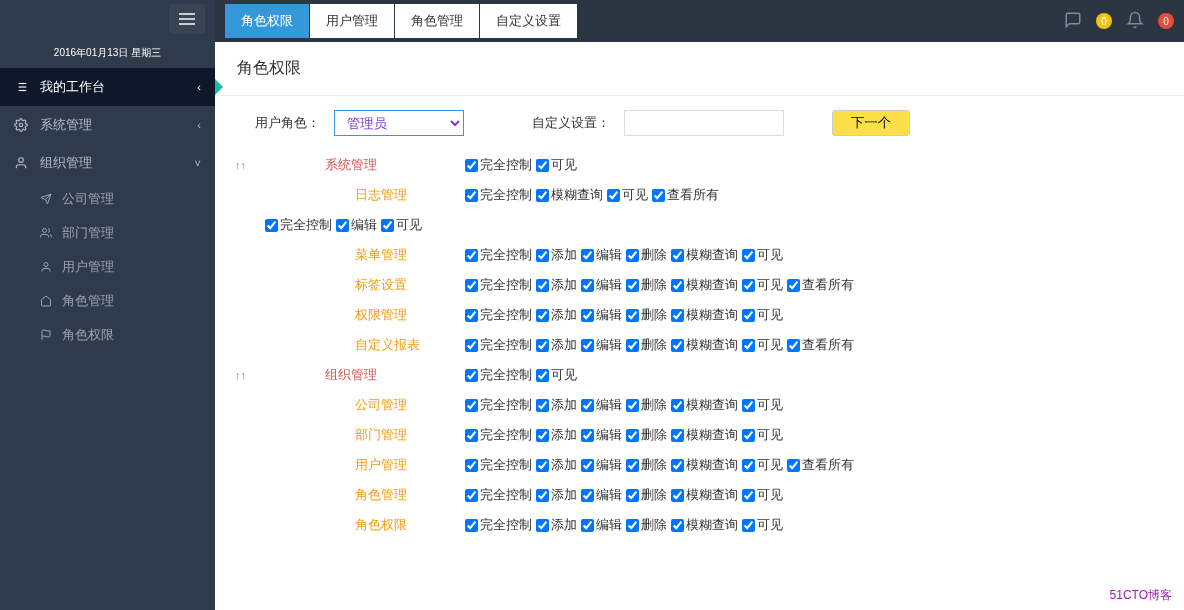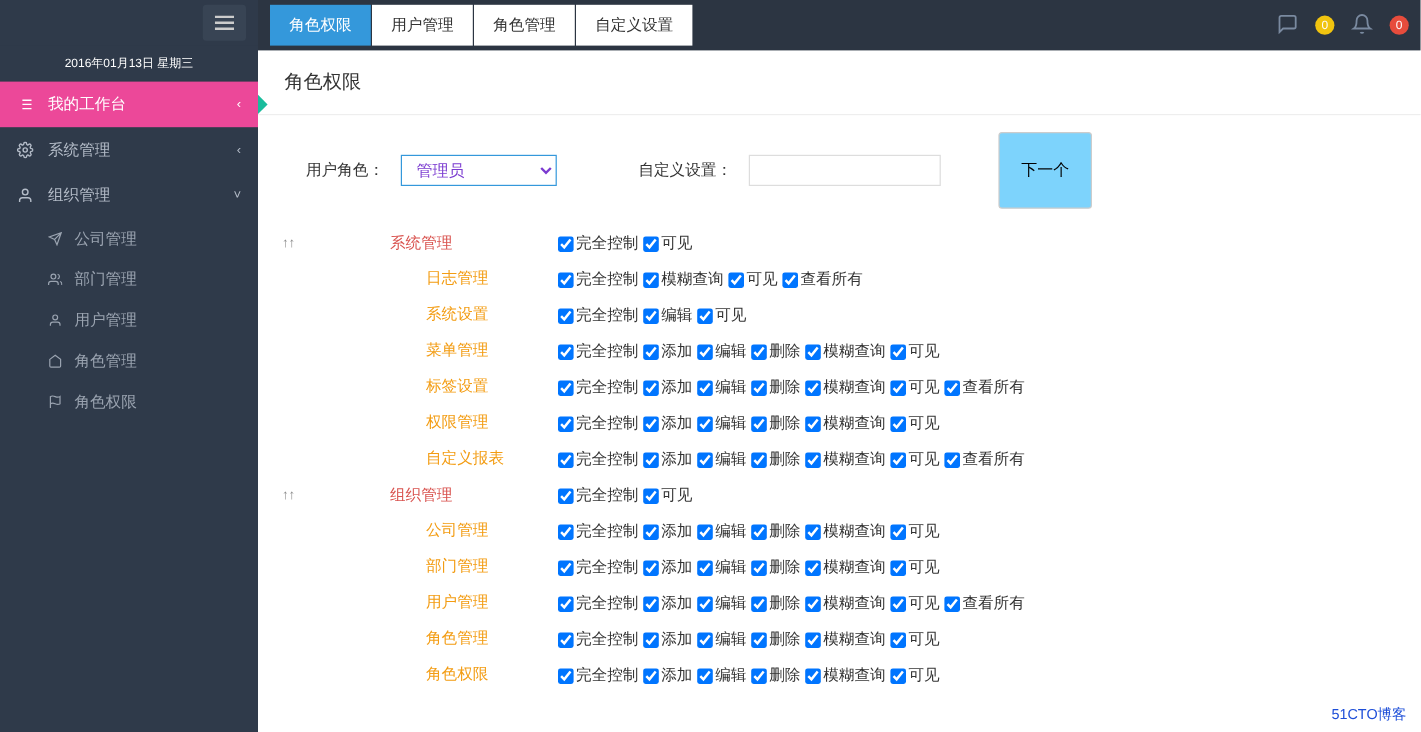--- a/index.html
+++ b/index.html
@@ -5,21 +5,21 @@
 * { margin: 0; padding: 0; box-sizing: border-box; }
 body { font-family: "Microsoft YaHei", Arial, sans-serif; font-size: 13px; color: #333; background: #fff; }
 .container { display: flex; height: 610px; }
 
 .sidebar { width: 215px; background: #2f3a4a; color: #ccc; display: flex; flex-direction: column; }
 .brand { color: #4fa3d9; font-size: 20px; font-weight: bold; font-style: italic; padding: 8px 14px; height: 52px; display: flex; align-items: center; }
 .hamburger { background: #384454; width: 36px; height: 30px; margin: 4px 10px 4px auto; border-radius: 3px; display: flex; align-items: center; justify-content: center; }
 .hamburger svg { stroke: #ccc; }
 .date-line { color: #fff; background: #2f3a4a; font-size: 10px; padding: 8px 10px; text-align: center; }
 .nav-item { display: flex; align-items: center; padding: 10px 14px; color: #b4bcc8; cursor: pointer; position: relative; }
-.nav-item.active { background: #ec4899; color: #fff; }
+.nav-item.active { background: #0f172a; color: #fff; }
 .nav-item .icon { width: 18px; display: inline-flex; margin-right: 8px; }
 .nav-item .chev { margin-left: auto; font-size: 11px; }
 .nav-sub { padding: 8px 14px 8px 40px; color: #9aa3b0; cursor: pointer; display: flex; align-items: center; gap: 6px; }
 .nav-sub .icon { width: 16px; display: inline-flex; }
 .nav-pointer { position: absolute; right: -8px; top: 50%; transform: translateY(-50%); width: 0; height: 0; border-top: 8px solid transparent; border-bottom: 8px solid transparent; border-left: 8px solid #1abc9c; }
 
 .main { flex: 1; display: flex; flex-direction: column; overflow: hidden; }
 .topbar { background: #2c3542; height: 42px; display: flex; align-items: center; padding: 0 10px; }
 .tabs { display: flex; }
 .tab { background: #fff; color: #333; padding: 8px 16px; margin-right: 1px; cursor: pointer; font-size: 13px; }
@@ -29,33 +29,33 @@
 .badge-yellow { background: #f1c40f; }
 .badge-red { background: #e74c3c; }
 .bell-icon { color: #7a8aa0; }
 
 .page-title { padding: 16px 22px; font-size: 16px; color: #333; border-bottom: 1px solid #eee; }
 
 .filter-row { display: flex; align-items: center; gap: 14px; padding: 14px 40px; }
 .filter-label { color: #333; font-size: 13px; }
 .select-role { border: 1px solid #3498db; color: #7b3bd0; padding: 4px 8px; width: 130px; height: 26px; background: #fff; }
 .input-text { border: 1px solid #ddd; height: 26px; width: 160px; padding: 2px 6px; }
-.btn { border: 1px solid #ccc; background: #7dd3fc; padding: 22px 18px; border-radius: 3px; cursor: pointer; }
+.btn { border: 1px solid #ccc; background: #fde047; padding: 3px 18px; border-radius: 3px; cursor: pointer; }
 
 .perm-area { flex: 1; overflow-y: auto; padding: 0 20px 20px 20px; }
 .perm-row { display: flex; align-items: center; padding: 5px 0; line-height: 20px; }
 .collapse-col { width: 30px; color: #888; font-size: 11px; }
 .label-col { width: 200px; }
 .label-top { color: #d9534f; padding-left: 60px; }
-.label-child { color: #f39c12; padding-left: 90px; font-family: Liberation Mono, monospace; }
+.label-child { color: #f39c12; padding-left: 90px; }
 .perm-checks { display: flex; flex-wrap: wrap; gap: 4px 4px; align-items: center; }
 .perm-check { display: flex; align-items: center; gap: 2px; }
 .perm-check input { width: 13px; height: 13px; }
 
-.watermark { position: fixed; right: 12px; bottom: 6px; color: #1d4ed8; font-size: 12px; margin-left: 17px; }
+.watermark { position: fixed; right: 12px; bottom: 6px; color: #a21caf; font-size: 12px; margin-left: 17px; }
 </style>
 </head>
 <body>
 
 <div class="container">
   <div class="sidebar">
     <div class="hamburger">
       <svg width="16" height="12">
           <path d="M0 1h16M0 6h16M0 11h16" stroke-width="2"></path>
         </svg>
@@ -213,21 +213,20 @@
               <span>可见</span>
             </label>
             <label class="perm-check">
               <input type="checkbox" checked="" style="">
               <span>查看所有</span>
             </label>
           </div>
         </div>
         <div class="perm-row">
           <div class="collapse-col"></div>
-          <div class="label-col label-child">系统设置</div>
           <div class="perm-checks">
             <label class="perm-check">
               <input type="checkbox" checked="" style="">
               <span>完全控制</span>
             </label>
             <label class="perm-check">
               <input type="checkbox" checked="" style="">
               <span>编辑</span>
             </label>
             <label class="perm-check">

